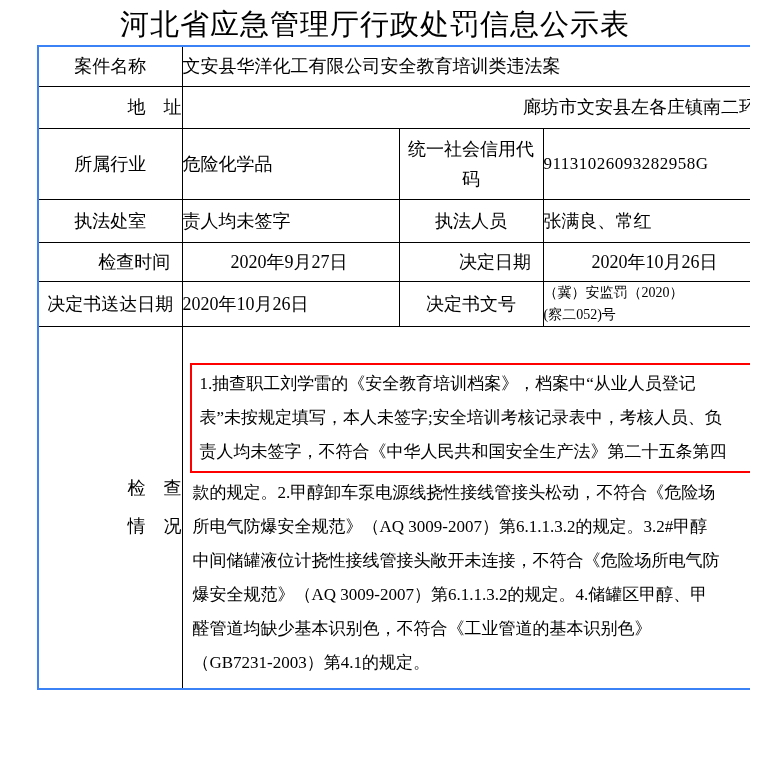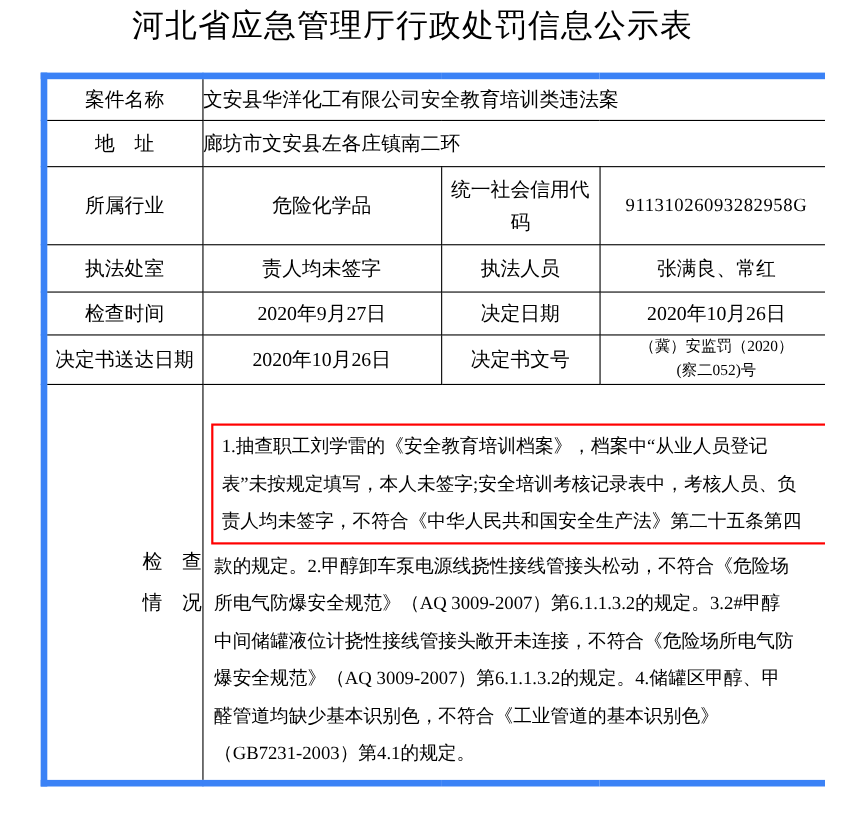--- a/index.html
+++ b/index.html
@@ -22,42 +22,41 @@
     letter-spacing: 1px;
     white-space: nowrap;
   }
   table.penalty-table {
     position: absolute;
     left: 37px;
     top: 45px;
     width: 720px;
     border-collapse: collapse;
     table-layout: fixed;
-    border: 6px solid #3b82f6;
+    border: 2px solid #3b82f6;
     font-size: 18px;
-    margin-top: 21px;
   }
   .penalty-table td {
     border: 1px solid #000000;
     vertical-align: middle;
     padding: 0;
     overflow: hidden;
   }
   .lbl { text-align: center; }
   .val-left { text-align: left; padding-left: 14px; }
-  .val-center { text-align: center; }
+  .val-center { text-align: left; }
   .wrap2 { line-height: 33px; padding: 2px 16px 2px 12px; }
   .code-val { font-size: 17px; letter-spacing: 0.5px; }
   .docno { font-size: 14px; line-height: 22px; }
   .r1 td { height: 40px; }
   .r2 td { height: 70px; }
-  .r3 td { height: 42px; }
+  .r3 td { height: 42px; text-align: right; }
   .r4 td { height: 71px; }
   .r5 td { height: 43px; }
-  .r6 td { height: 39px; }
+  .r6 td { height: 39px; padding-left: 48px; }
   .r7 td { height: 45px; }
   .r8 td { height: 363px; }
   .findings-label {
     text-align: right;
     line-height: 38px;
     vertical-align: middle;
   }
   .findings-cell {
     vertical-align: top;
     position: relative;

